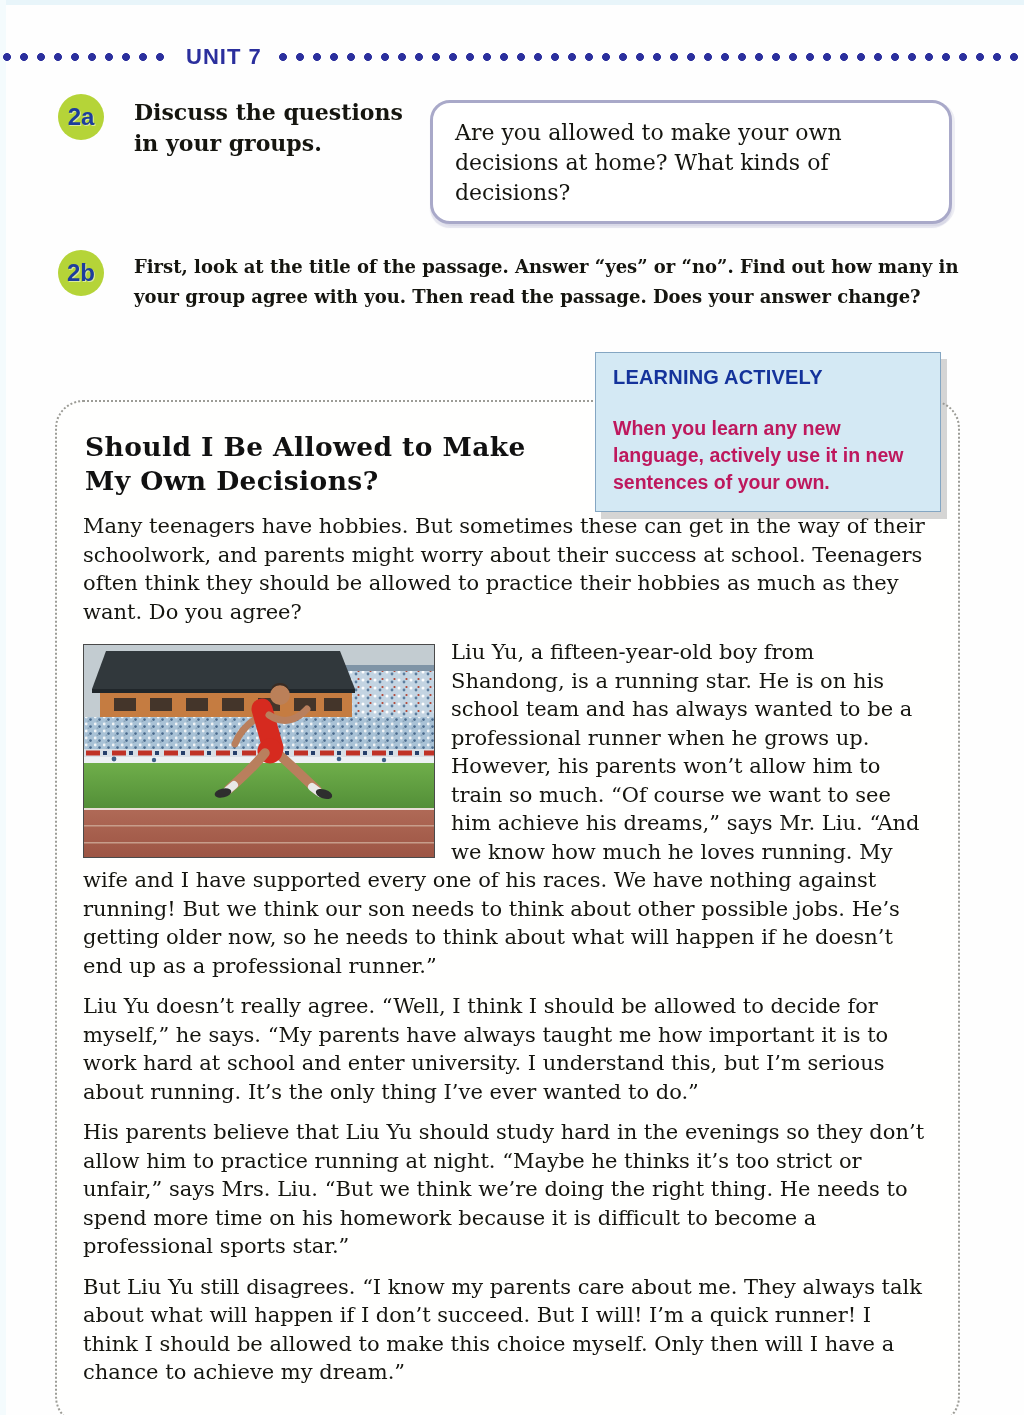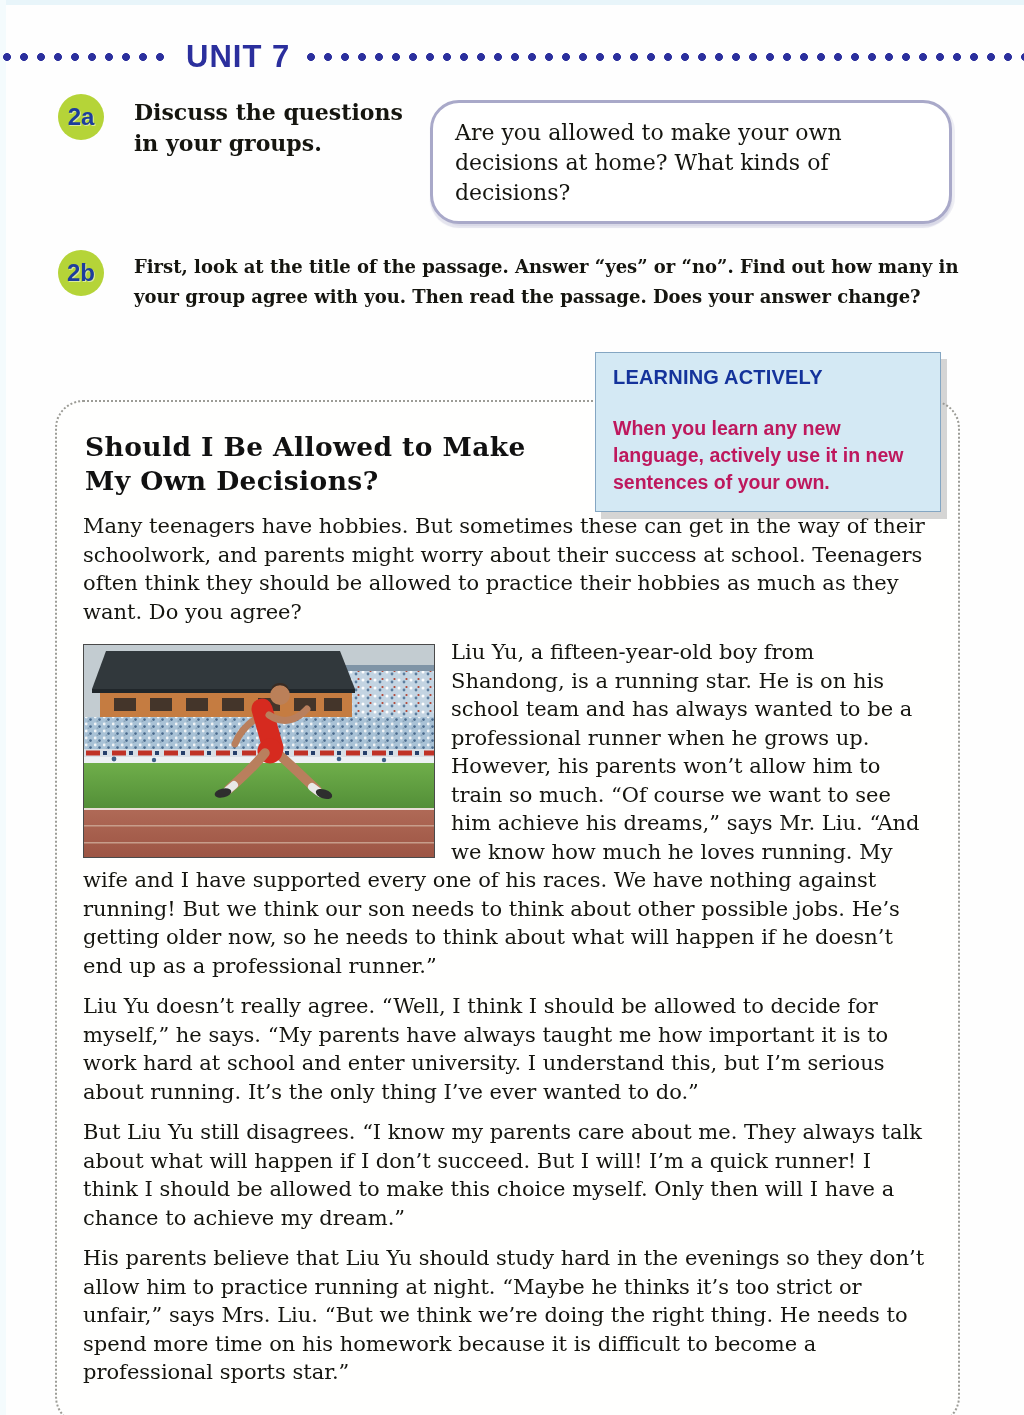--- a/index.html
+++ b/index.html
@@ -16,35 +16,35 @@
   .header { position:absolute; top:46px; left:0; right:0; display:flex; align-items:center; height:22px; }
   .dots {
     height:10px;
     background-image: radial-gradient(circle at 5px 5px, #2b2f9d 3.6px, rgba(0,0,0,0) 4.3px);
     background-size:17px 10px; background-repeat:repeat-x;
   }
   .dots-left { width:170px; margin-left:2px; }
   .dots-right { flex:1; }
   .unit-label {
     margin:0 16px 0 14px; font-family:"Liberation Sans", sans-serif;
-    font-weight:bold; font-size:31px; color:#2b2f9d; letter-spacing:1px;
+    font-weight:bold; font-size:22px; color:#2b2f9d; letter-spacing:1px;
   }
 
   
   .badge {
     width:46px; height:46px; border-radius:50%; background:#b5d438;
     display:flex; align-items:center; justify-content:center; flex:none;
     font-family:"Liberation Sans", sans-serif; font-weight:bold; font-size:24px; color:#1d3d9c;
     text-shadow:1px 1px 0 rgba(255,255,255,.5);
   }
   .sec2a { position:absolute; top:94px; left:58px; display:flex; gap:30px; }
   .instr-2a { width:275px; font-weight:bold; font-size:22px; line-height:31px; padding-top:3px; }
   .bubble {
     position:absolute; top:100px; left:430px; width:522px; min-height:86px;
-    background:#ffffff; border:3px solid #a9a9c9; border-radius:29px;
+    background:#ffffff; border:3px solid #a9a9c9; border-radius:20px;
     padding:15px 22px 13px; font-size:22px; line-height:30px;
     box-shadow:0 4px 1px rgba(169,169,201,.30), 3px 2px 0 rgba(169,169,201,.18);
   }
   .sec2b { position:absolute; top:250px; left:58px; display:flex; gap:30px; }
   .instr-2b { width:832px; font-weight:bold; font-size:18px; line-height:30px; padding-top:2px; }
 
   
   .la-box {
     position:absolute; top:352px; left:595px; width:346px; z-index:5;
     background:#d4e9f4; border:1px solid #84a6c2; padding:13px 17px 15px;
@@ -204,19 +204,19 @@
             <path d="M185,70 C200,80 213,75 223,64" stroke="#b97f5d" stroke-width="7" fill="none"></path>
 
             <circle cx="196" cy="50" r="10" fill="#bb8059"></circle>
             <path d="M187,46 A10 10 0 0 1 205,46 L204,42 A10 10 0 0 0 188,42 Z" fill="#3a2b22"></path>
           </g>
         </svg>
       </div>
 
       <p>Liu Yu, a fifteen-year-old boy from Shandong, is a running star. He is on his school team and has always wanted to be a professional runner when he grows up. However, his parents won’t allow him to train so much. “Of course we want to see him achieve his dreams,” says Mr. Liu. “And we know how much he loves running. My wife and I have supported every one of his races. We have nothing against running! But we think our son needs to think about other possible jobs. He’s getting older now, so he needs to think about what will happen if he doesn’t end up as a professional runner.”</p>
       <p>Liu Yu doesn’t really agree. “Well, I think I should be allowed to decide for myself,” he says. “My parents have always taught me how important it is to work hard at school and enter university. I understand this, but I’m serious about running. It’s the only thing I’ve ever wanted to do.”</p>
+      <p>His parents believe that Liu Yu should study hard in the evenings so they don’t allow him to practice running at night. “Maybe he thinks it’s too strict or unfair,” says Mrs. Liu. “But we think we’re doing the right thing. He needs to spend more time on his homework because it is difficult to become a professional sports star.”</p>
       <p>But Liu Yu still disagrees. “I know my parents care about me. They always talk about what will happen if I don’t succeed. But I will! I’m a quick runner! I think I should be allowed to make this choice myself. Only then will I have a chance to achieve my dream.”</p>
-      <p>His parents believe that Liu Yu should study hard in the evenings so they don’t allow him to practice running at night. “Maybe he thinks it’s too strict or unfair,” says Mrs. Liu. “But we think we’re doing the right thing. He needs to spend more time on his homework because it is difficult to become a professional sports star.”</p>
     </div>
   </div>
 
   <div class="pagenum">54</div>
 </div>
 
 </body></html>

